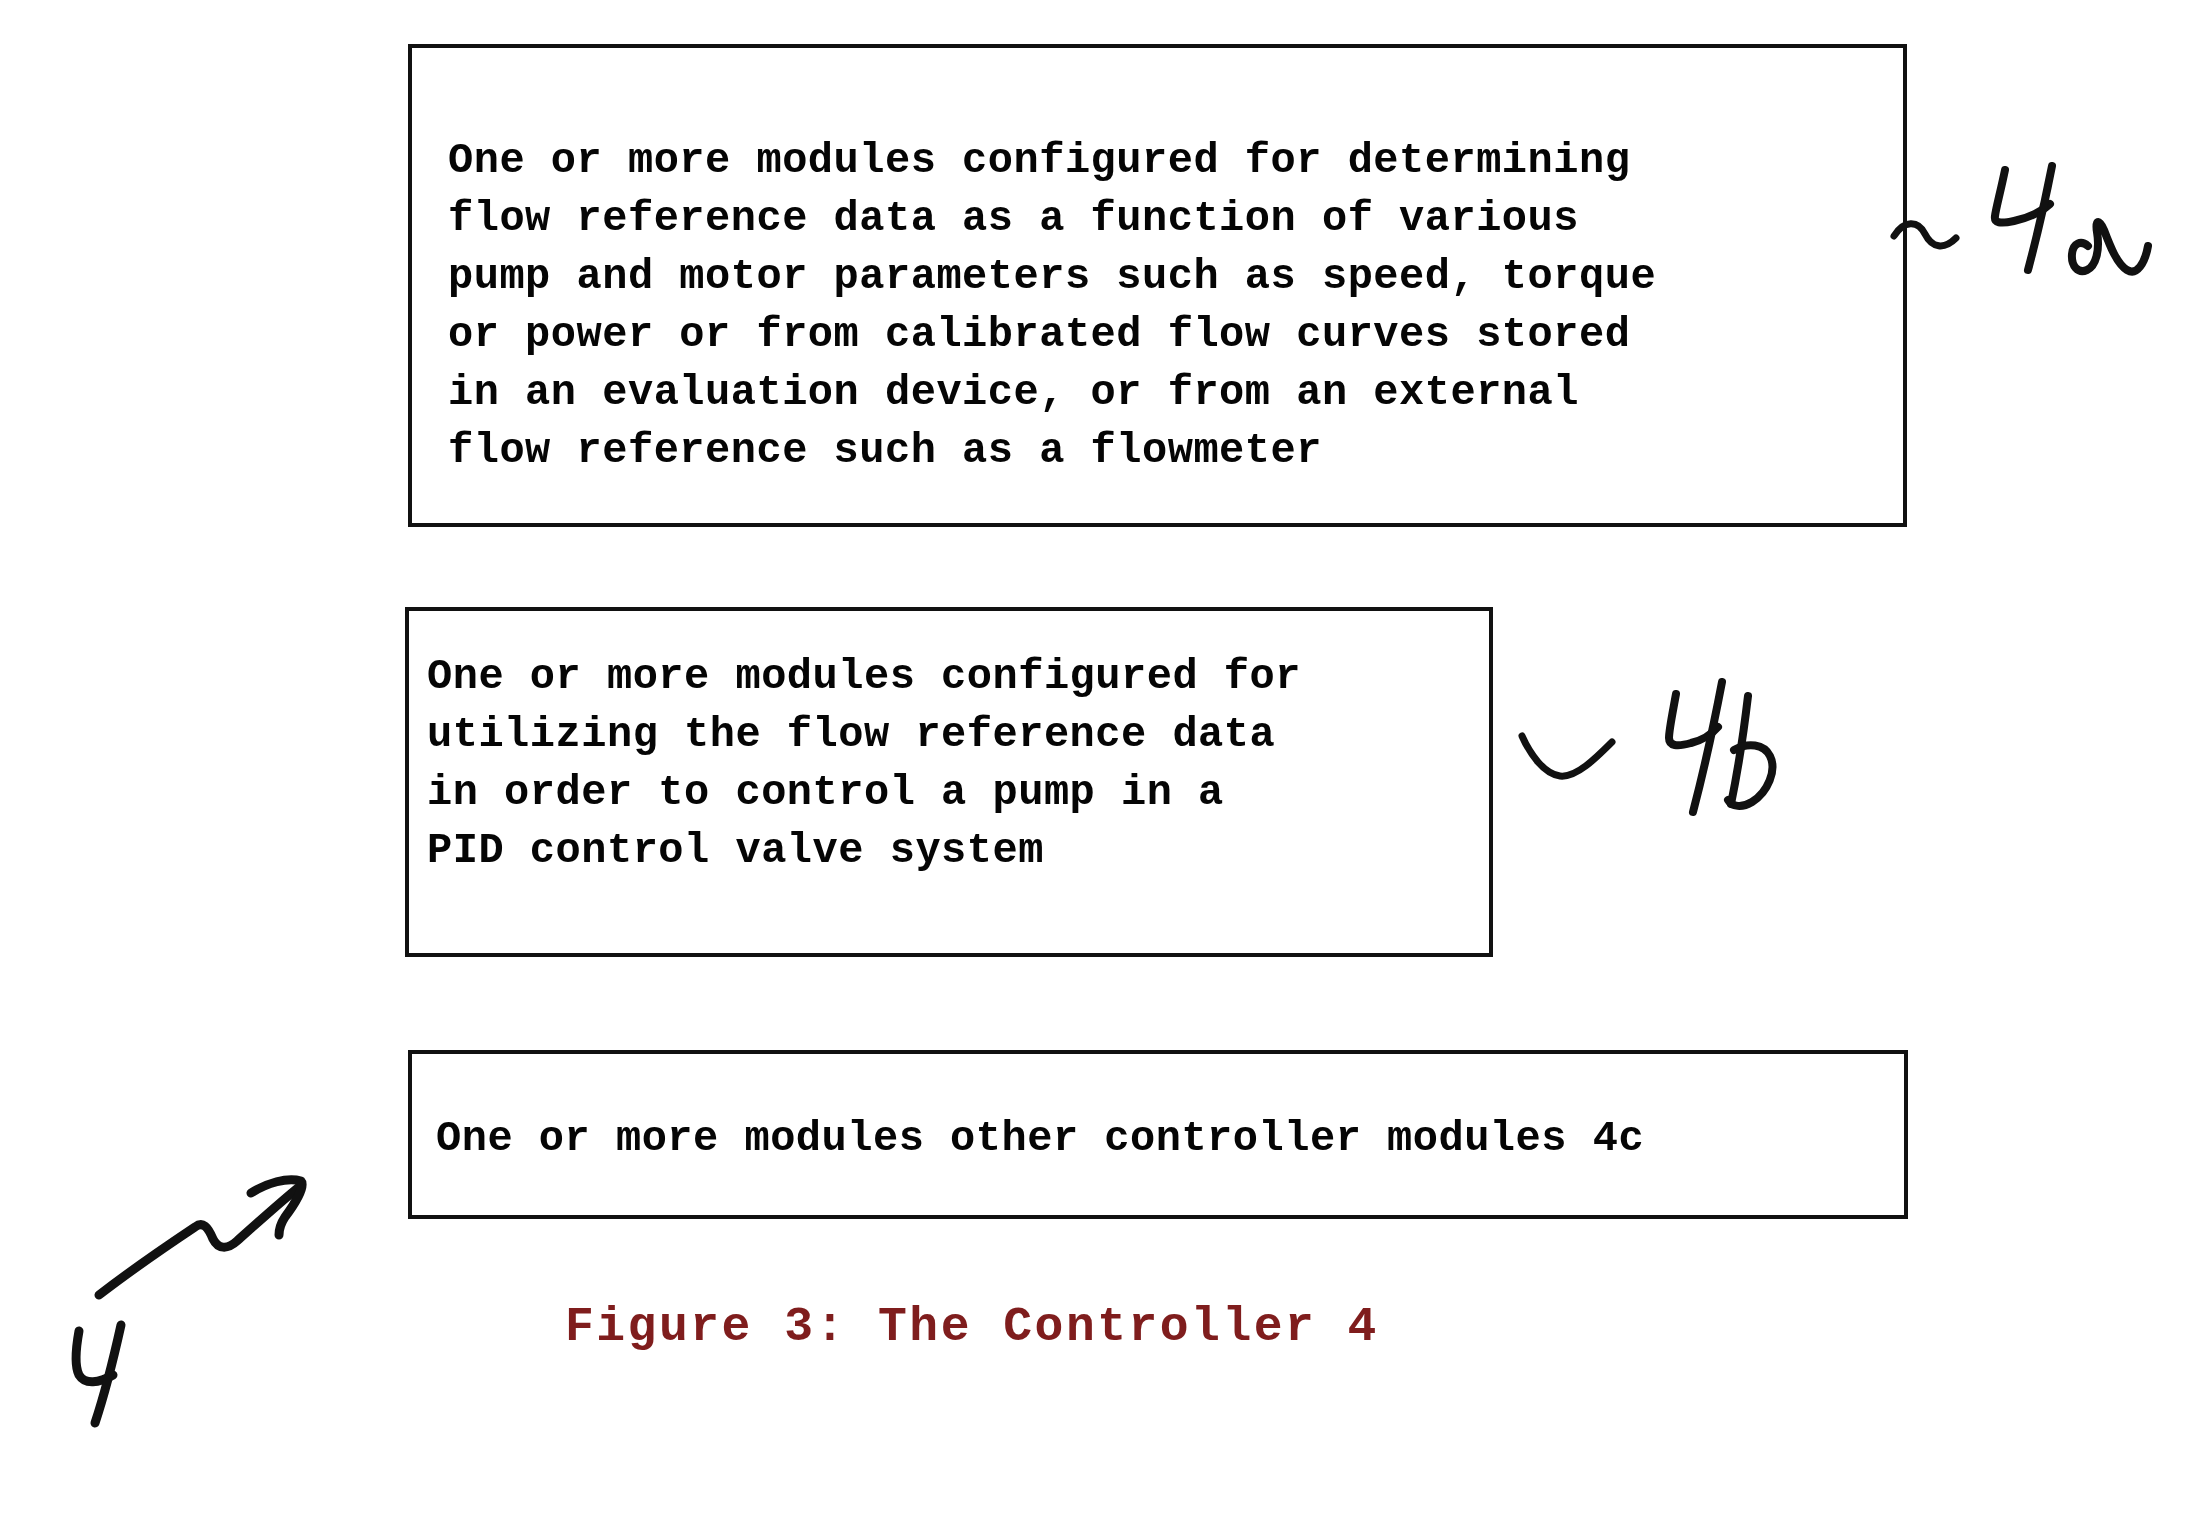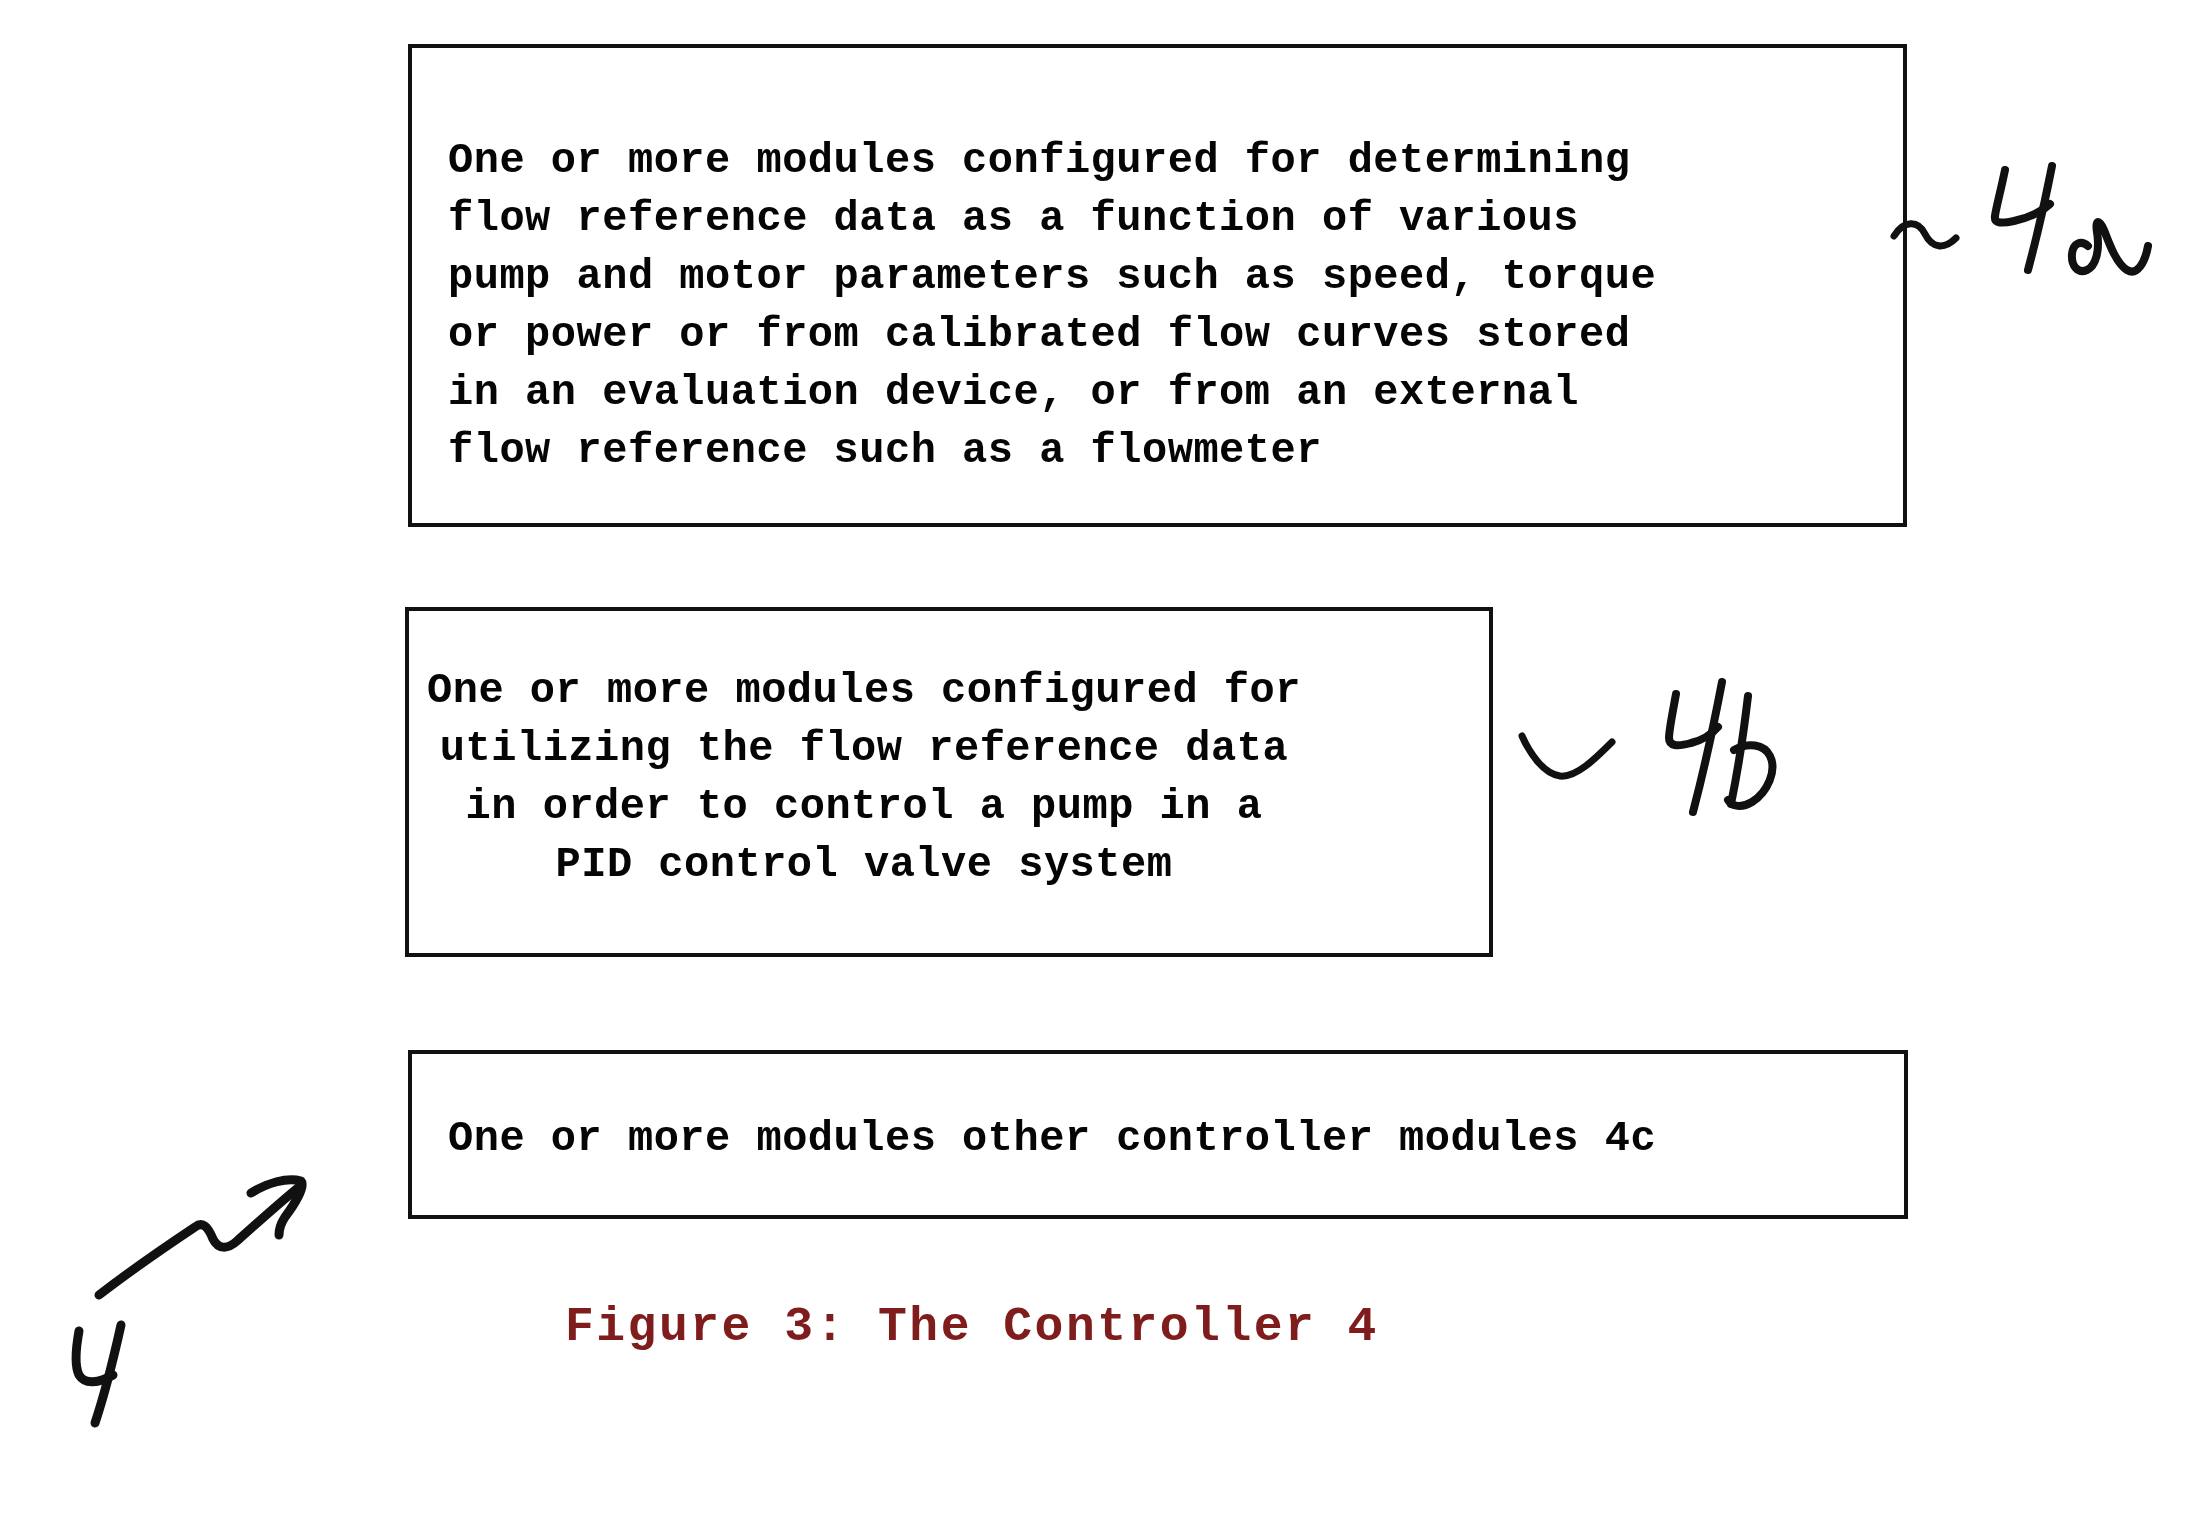--- a/index.html
+++ b/index.html
@@ -57,32 +57,31 @@
   }
 
   #box-2 {
     left: 405px;
     top: 607px;
     width: 1088px;
     height: 350px;
   }
   #box-2-text {
     left: 18px;
-    top: 51px;
-    text-align: center;
+    top: 37px;
   }
 
   #box-3 {
     left: 408px;
     top: 1050px;
     width: 1500px;
     height: 169px;
   }
   #box-3-text {
-    left: 36px;
+    left: 24px;
     top: 56px;
   }
 
   
   #figure-caption {
     position: absolute;
     left: 565px;
     top: 1300px;
     font-family: "Liberation Mono", "DejaVu Sans Mono", monospace;
     font-weight: 700;

